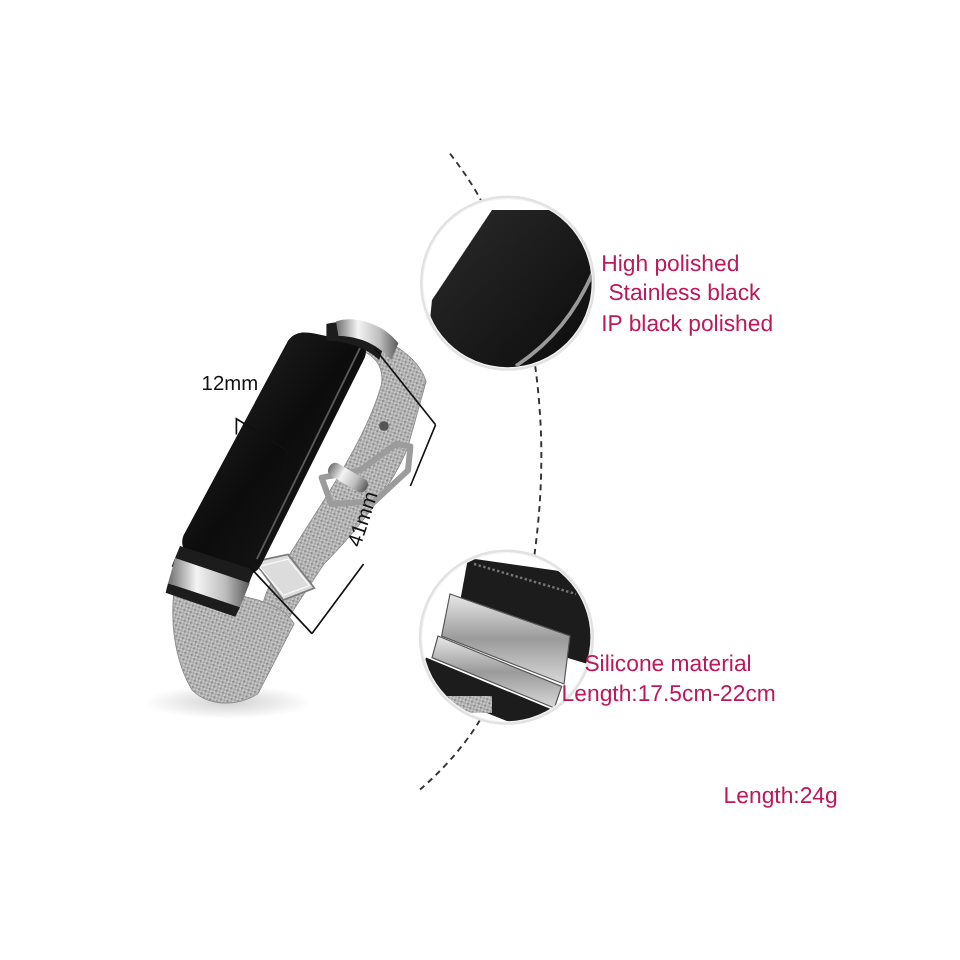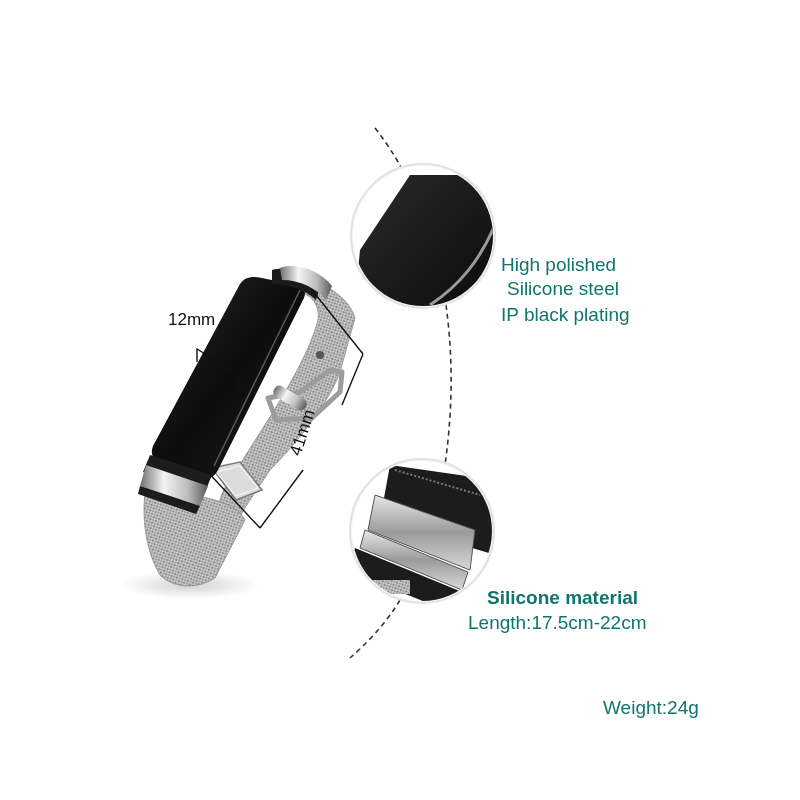--- a/index.html
+++ b/index.html
@@ -1,18 +1,18 @@
 <!DOCTYPE html>
 <html><head>
   <meta charset="utf-8">
   <style>
     html, body { margin: 0; padding: 0; background: #ffffff; }
     body { width: 800px; height: 800px; position: relative; overflow: hidden; font-family: "Liberation Sans", sans-serif; color: #1a1a1a; }
     .stage { position: absolute; left: 0; top: 0; width: 800px; height: 800px; }
-    .label { position: absolute; font-family: "Liberation Sans", sans-serif; font-size: 19px; line-height: 24px; color: #0f766e; white-space: nowrap; margin-top: 44px; }
+    .label { position: absolute; font-family: "Liberation Sans", sans-serif; font-size: 19px; line-height: 24px; color: #be185d; white-space: nowrap; }
     .dim-label { position: absolute; font-family: "Liberation Sans", sans-serif; font-size: 17px; color: #111111; white-space: nowrap; }
   </style>
 </head>
 <body>
 
 <div class="stage">
   <svg width="800" height="800" viewBox="0 0 800 800" xmlns="http://www.w3.org/2000/svg">
     <defs>
       <pattern id="mesh" width="4" height="4" patternUnits="userSpaceOnUse" patternTransform="rotate(-28)">
         <rect width="4" height="4" fill="#c9c9c9"></rect>
@@ -125,25 +125,25 @@
     </g>
   </svg>
 
   
   <div class="dim-label" style="left:168px; top:310px;">12mm</div>
   <div class="dim-label" style="left:286px; top:452px; transform: rotate(-72deg); transform-origin: left top;">41mm</div>
 
   
   <div>
     <div class="label" style="left:501px; top:209px;">High polished</div>
-    <div class="label" style="left:507px; top:233px;">Silicone steel</div>
-    <div class="label" style="left:501px; top:259px;">IP black plating</div>
+    <div class="label" style="left:507px; top:233px;">Stainless black</div>
+    <div class="label" style="left:501px; top:259px;">IP black polished</div>
   </div>
 
   
   <div>
-    <div class="label" style="left:487px; top:542px;font-weight:bold;">Silicone material</div>
+    <div class="label" style="left:487px; top:542px;">Silicone material</div>
     <div class="label" style="left:468px; top:567px;">Length:17.5cm-22cm</div>
   </div>
 
   
-  <div class="label" style="left:603px; top:652px;">Weight:24g</div>
+  <div class="label" style="left:603px; top:652px;">Length:24g</div>
 </div>
 
 </body></html>

